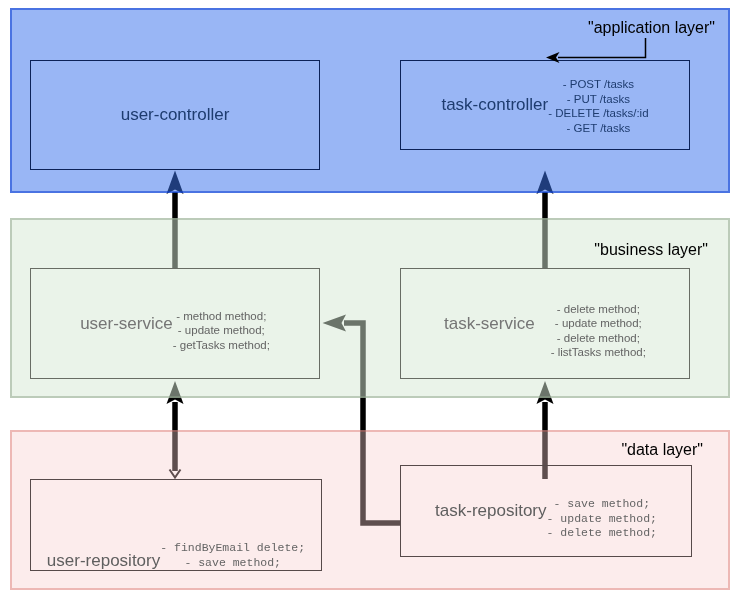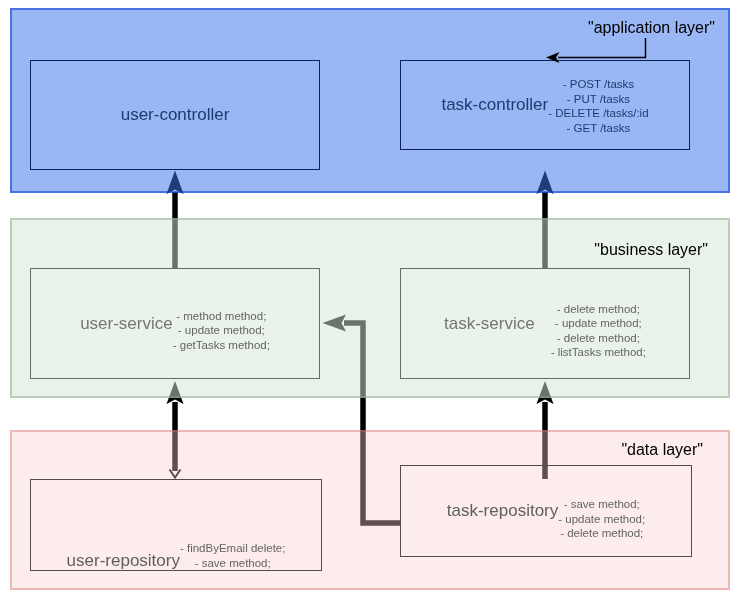--- a/index.html
+++ b/index.html
@@ -66,21 +66,21 @@
   .controller .title,
   .controller .methods { color: #1e3c6f; }
   .controller .methods { margin-top: 2px; }
 
   .service { border: 1px solid #686c64; }
   .service .title   { color: #757575; }
   .service .methods { color: #646464; margin-top: 14px; }
 
   .repository { border: 1.5px solid #564a4a; }
   .repository .title   { color: #5f5f5f; }
-  .repository .methods { color: #646464; margin-top: 16px; }
+  .repository .methods { color: #646464; margin-top: 16px; font-family: Liberation Mono, monospace; }
 
   #user-controller  { left: 30px;  top: 60px;  width: 290px; height: 110px; }
   #task-controller  { left: 400px; top: 60px;  width: 290px; height: 90px; }
   #user-service     { left: 30px;  top: 268px; width: 290px; height: 111px; }
   #task-service     { left: 400px; top: 268px; width: 290px; height: 111px; gap: 16px; }
   #user-repository  { left: 30px;  top: 479px; width: 292px; height: 92px; align-items: flex-end; }
   #task-repository  { left: 400px; top: 465px; width: 292px; height: 92px; }
 </style>
 </head>
 <body>

